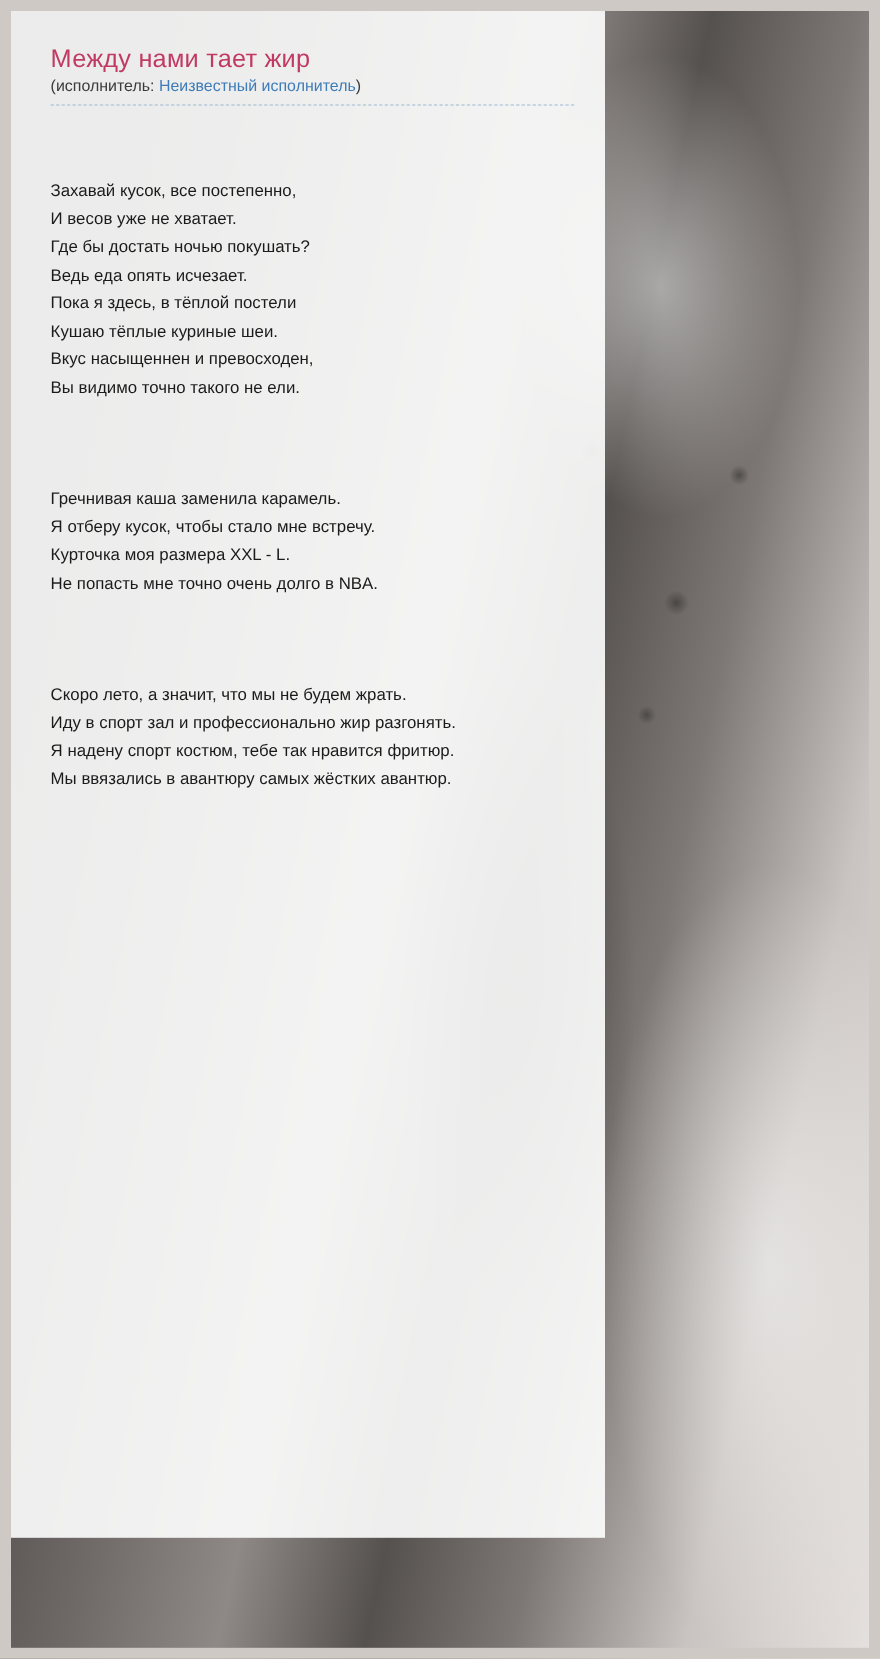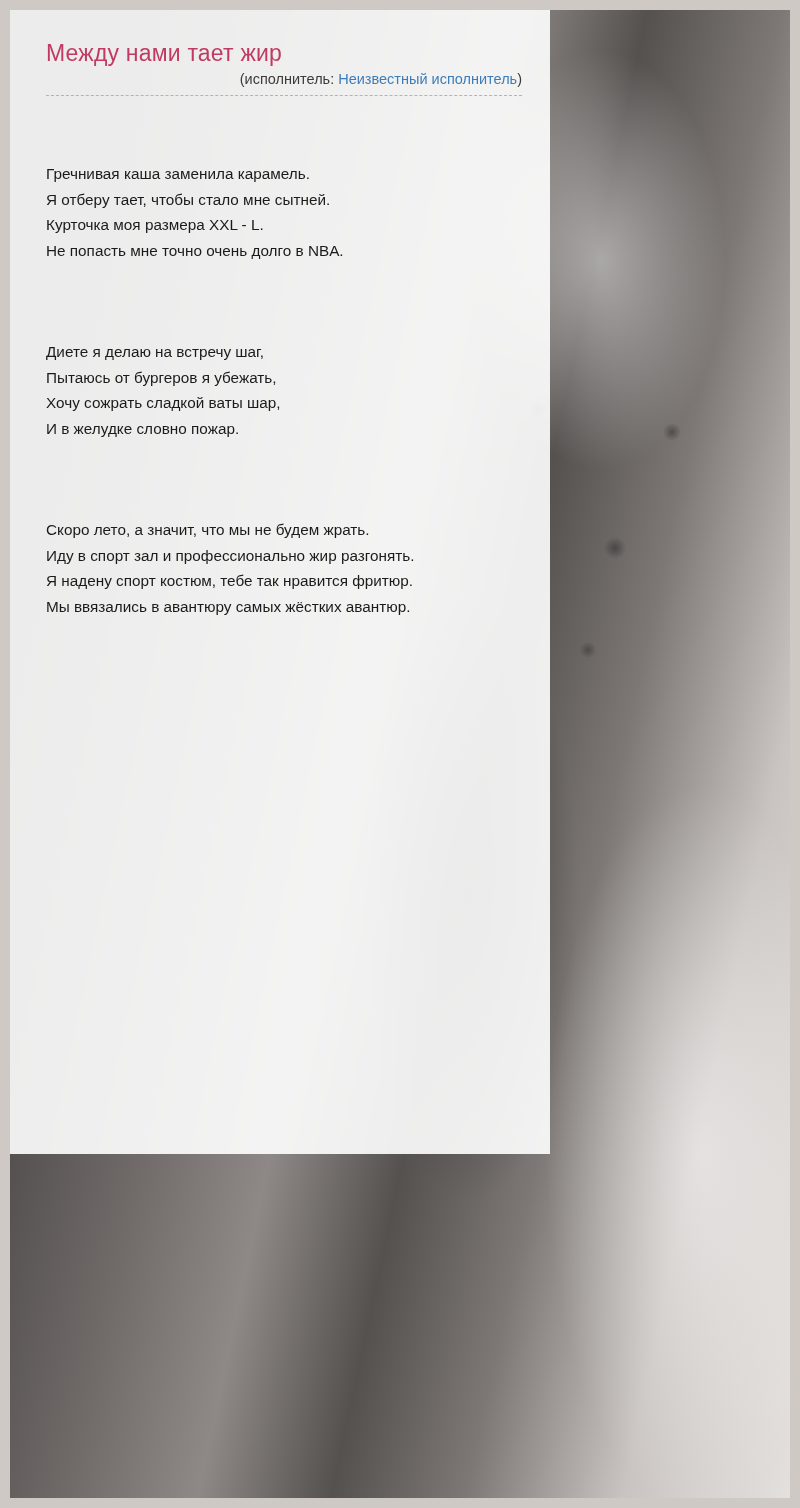--- a/index.html
+++ b/index.html
@@ -44,39 +44,38 @@
     box-sizing: border-box;
     pointer-events: none;
   }
 
   
   .sheet {
     position: absolute;
     left: 10px;
     top: 10px;
     width: 540px;
-    height: 1144px;
+    height: 1388px;
     background: rgba(255, 255, 255, 0.90);
     box-sizing: border-box;
     padding: 30px 28px 20px 36px;
   }
 
   .song-title {
     color: #c03a63;
     font-size: 23px;
     font-weight: normal;
     margin: 0 0 4px 0;
     letter-spacing: 0.2px;
   }
 
   .performer-line {
     font-size: 14.5px;
     color: #3b3b3b;
     margin: 0 0 8px 0;
-    text-align: right;
   }
   .performer-link {
     color: #3e7cb8;
     text-decoration: none;
   }
 
   .divider {
     border: 0;
     border-top: 1px dashed #9db8d2;
     margin: 0 0 14px 0;
@@ -102,28 +101,32 @@
 
 <div class="sheet">
 
   <h1 class="song-title">Между нами тает жир</h1>
 
   <p class="performer-line"><span>(исполнитель: </span><a href="#" class="performer-link">Неизвестный исполнитель</a><span>)</span></p>
 
   <hr class="divider">
 
   <div class="lyrics">
+    <div class="stanza">Захавай кусок, все постепенно,
+И весов уже не хватает.
+Где бы достать ночью покушать?
+Ведь еда опять исчезает.
+Пока я здесь, в тёплой постели
+Кушаю тёплые куриные шеи.
+Вкус насыщеннен и превосходен,
+Вы видимо точно такого не ели.</div>
     <div class="stanza">Гречнивая каша заменила карамель.
-Я отберу тает, чтобы стало мне сытней.
+Я отберу кусок, чтобы стало мне встречу.
 Курточка моя размера XXL - L.
 Не попасть мне точно очень долго в NBA.</div>
-    <div class="stanza">Диете я делаю на встречу шаг,
-Пытаюсь от бургеров я убежать,
-Хочу сожрать сладкой ваты шар,
-И в желудке словно пожар.</div>
     <div class="stanza">Скоро лето, а значит, что мы не будем жрать.
 Иду в спорт зал и профессионально жир разгонять.
 Я надену спорт костюм, тебе так нравится фритюр.
 Мы ввязались в авантюру самых жёстких авантюр.</div>
     
     
   </div>
 
 </div>
 

